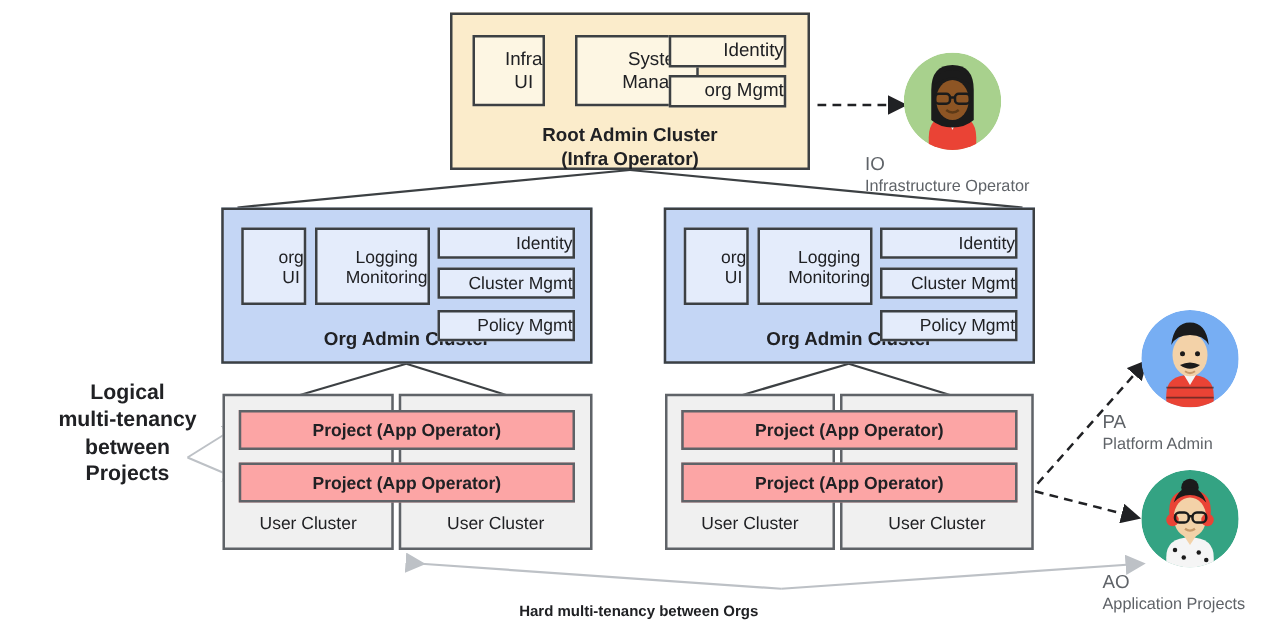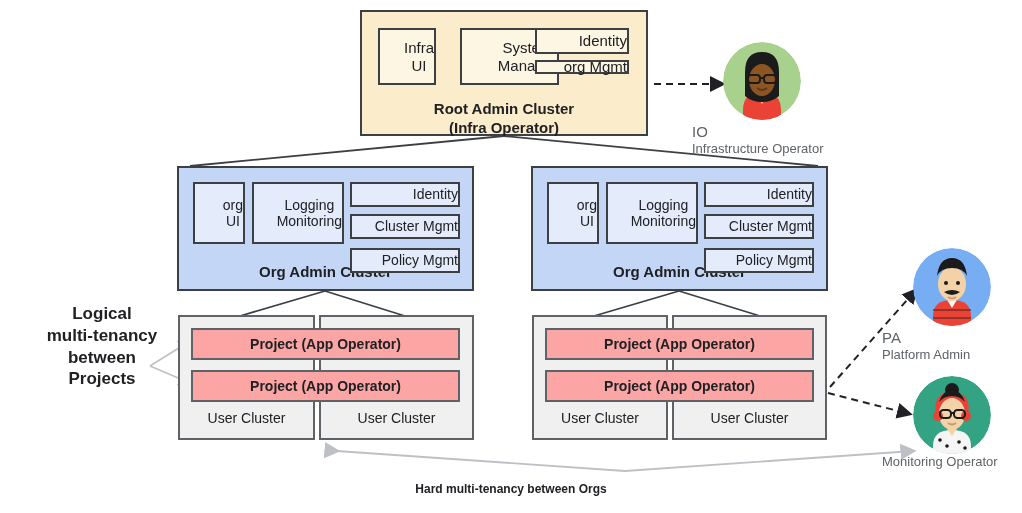--- a/index.html
+++ b/index.html
@@ -188,21 +188,21 @@
   </div>
   <div class="box root-inner" style="left:378px; top:28px; width:58px; height:57px;">
     <span class="ml">Infra<br>UI</span>
   </div>
   <div class="box root-inner" style="left:440px; top:28px; width:99px; height:57px;margin-left:20px;">
     <span class="ml">System<br>Manager</span>
   </div>
   <div class="box root-inner" style="left:535px; top:28px; width:94px; height:26px;">
     <span>Identity</span>
   </div>
-  <div class="box root-inner" style="left:535px; top:60px; width:94px; height:14px;">
+  <div class="box root-inner" style="left:535px; top:60px; width:94px; height:26px;">
     <span>org Mgmt</span>
   </div>
 
   <div class="box org-cluster" style="left:177px; top:166px; width:297px; height:125px;">
     <div class="cluster-title" style="top:95px;">Org Admin Cluster</div>
   </div>
   <div class="box org-inner" style="left:193px; top:182px; width:52px; height:62px;">
     <span class="ml">org<br>UI</span>
   </div>
   <div class="box org-inner" style="left:252px; top:182px; width:92px; height:62px;">
@@ -320,16 +320,17 @@
         <ellipse cx="39" cy="38" rx="13" ry="16" fill="#f3d2a8"></ellipse>
         <path d="M26 26 q4 -12 13 -12 q9 0 13 12 q-5 -6 -13 -6 q-8 0 -13 6 Z" fill="#1b1b1b"></path>
         <circle cx="25" cy="40" r="5" fill="#ea4335"></circle>
         <circle cx="53" cy="40" r="5" fill="#ea4335"></circle>
         <rect x="27" y="34" width="11" height="8" rx="3.5" fill="none" stroke="#1b1b1b" stroke-width="2"></rect>
         <rect x="41" y="34" width="11" height="8" rx="3.5" fill="none" stroke="#1b1b1b" stroke-width="2"></rect>
         <line x1="38" y1="37" x2="41" y2="37" stroke="#1b1b1b" stroke-width="2"></line>
         <path d="M35 47 q4 3 8 0" stroke="#c79a6a" stroke-width="1.8" fill="none"></path>
       </svg>
     </div>
-    <div class="p-role">Monitoring Operator</div>
+    <div class="p-abbr">AO</div>
+    <div class="p-role">Application Projects</div>
   </div>
 
 </div>
 
 </body></html>

